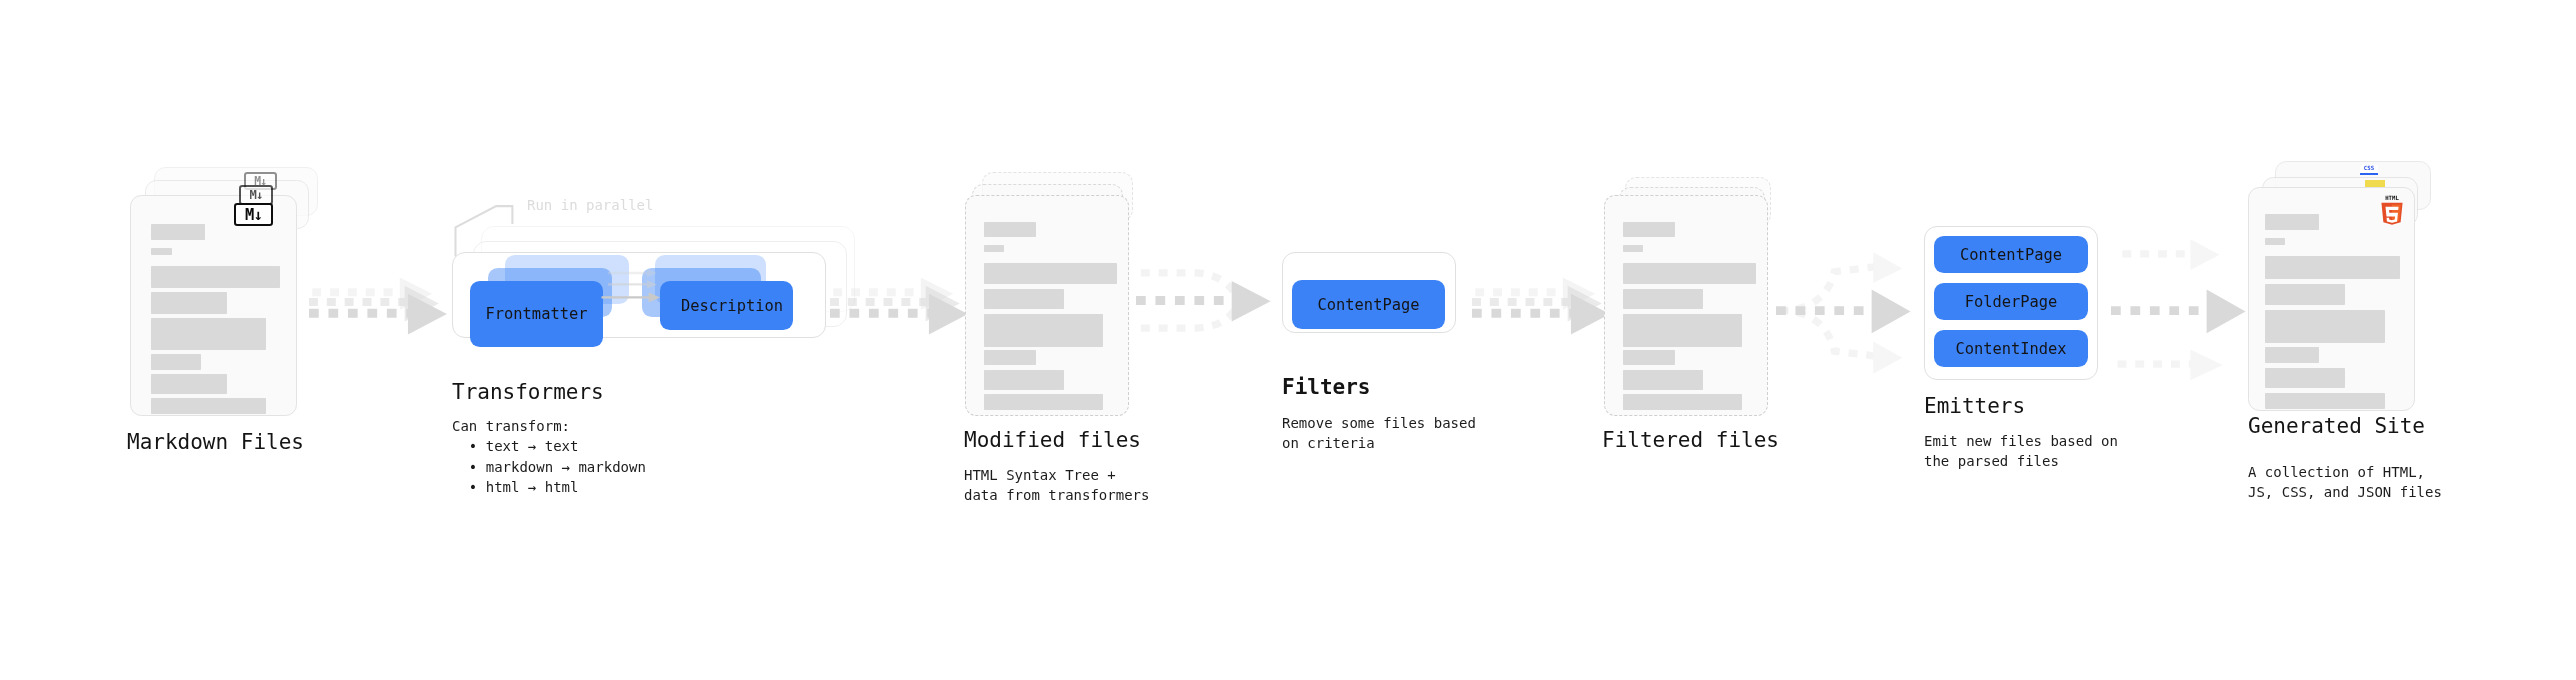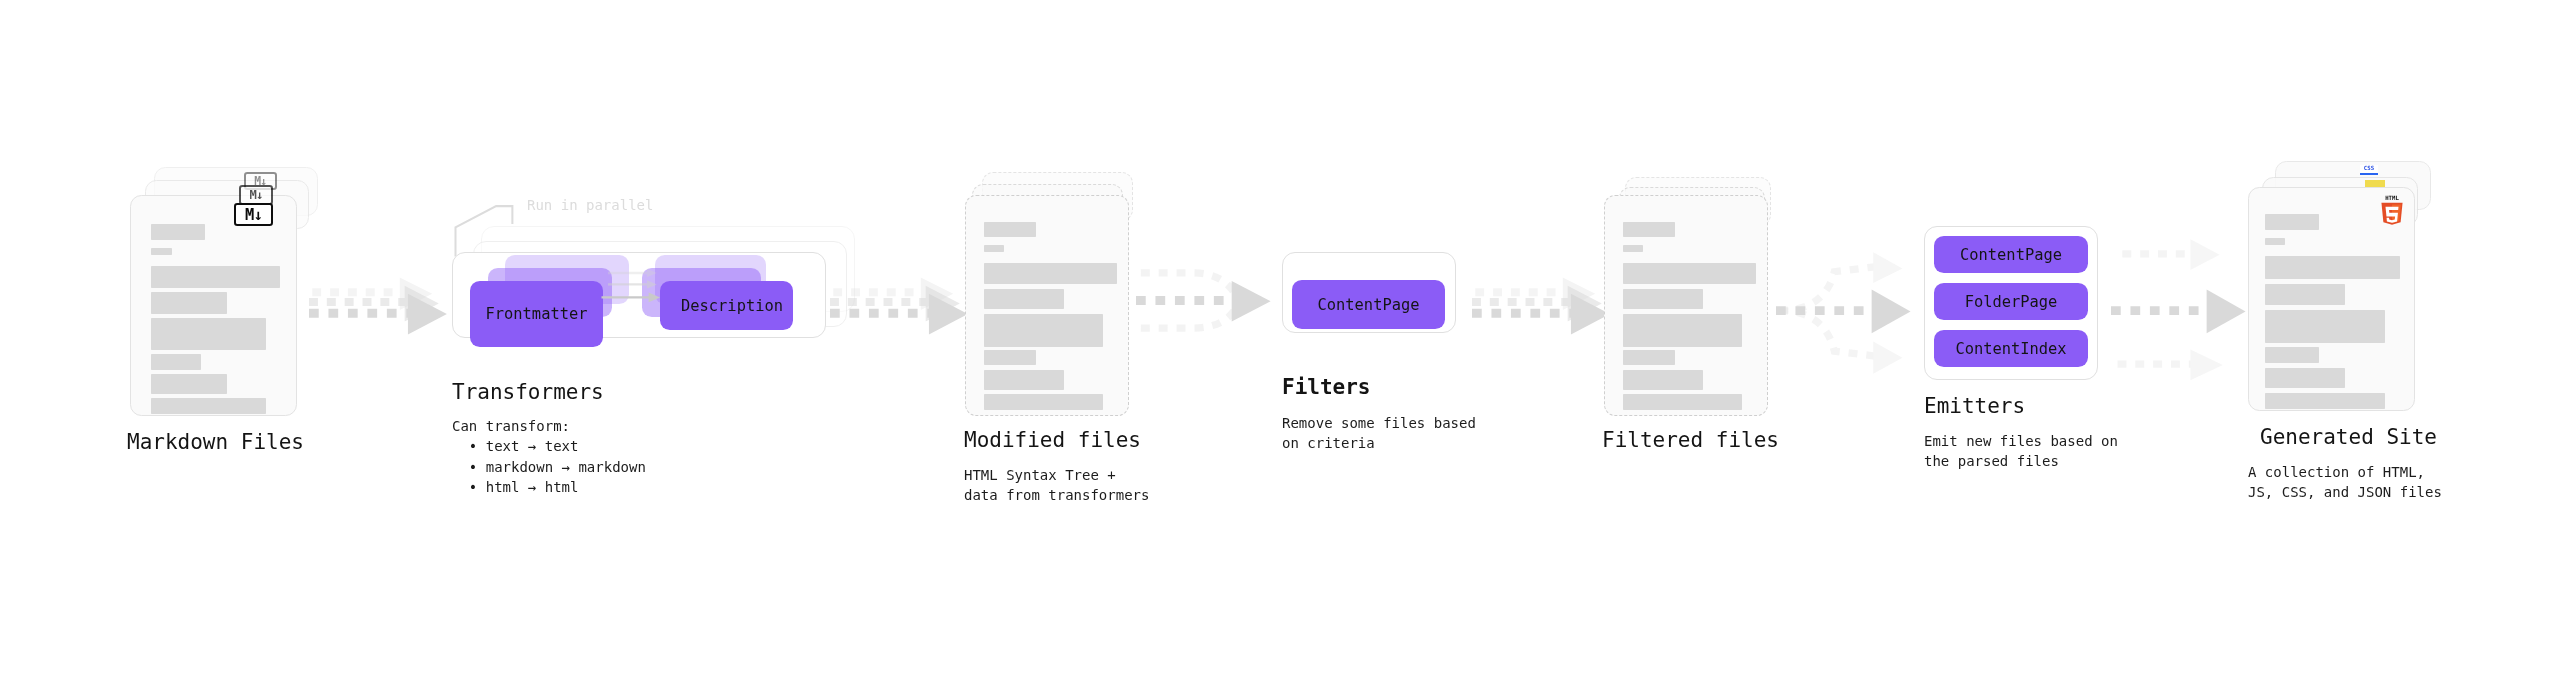--- a/index.html
+++ b/index.html
@@ -42,21 +42,21 @@
 
   
   .gbox {
     position: absolute;
     background: #ffffff;
     border: 1.6px solid #e0e0e0;
     border-radius: 13px;
   }
   .chip {
     position: absolute;
-    background: #8b5cf6;
+    background: #3b82f6;
     border-radius: 9.8px;
     color: #141414;
     font-size: 15.4px;
     display: flex;
     align-items: center;
     justify-content: center;
     white-space: nowrap;
   }
 
   
@@ -315,18 +315,18 @@
       <div class="bar" style="left:16.3px; top:205px; width:120px; height:16.3px;"></div>
     </div>
 
     <svg class="html-badge" style="left:2379px; top:193px;" width="26" height="32.5" viewBox="0 0 32 40">
       <text x="16" y="8" font-size="7" font-weight="bold" text-anchor="middle" fill="#0d0d0d" font-family="DejaVu Sans Mono, monospace">HTML</text>
       <path d="M3 12 L29 12 L26.6 36 L16 39 L5.4 36 Z" fill="#e44d26"></path>
       <path d="M16 14 L26.9 14 L24.9 34.6 L16 37.2 Z" fill="#f16529"></path>
       <path d="M8 17 h16 l-0.4 4 H12.4 l0.3 3.4 h10.6 l-1 10.6 L16 36.6 l-6.3-1.6 -0.4-4.6 h3.1 l0.2 2.2 3.4 .9 3.4-.9 .4-3.8 H9.2 Z" fill="#ffffff"></path>
     </svg>
   </div>
-  <div class="title" style="left:2248px; top:425px;margin-left:12px;">Generated Site</div>
+  <div class="title" style="left:2248px; top:414px;">Generated Site</div>
   <div class="sub" style="left:2248px; top:462px;"><span>A collection of HTML,
 JS, CSS, and JSON files</span></div>
 
 </div>
 
 
 </body></html>

